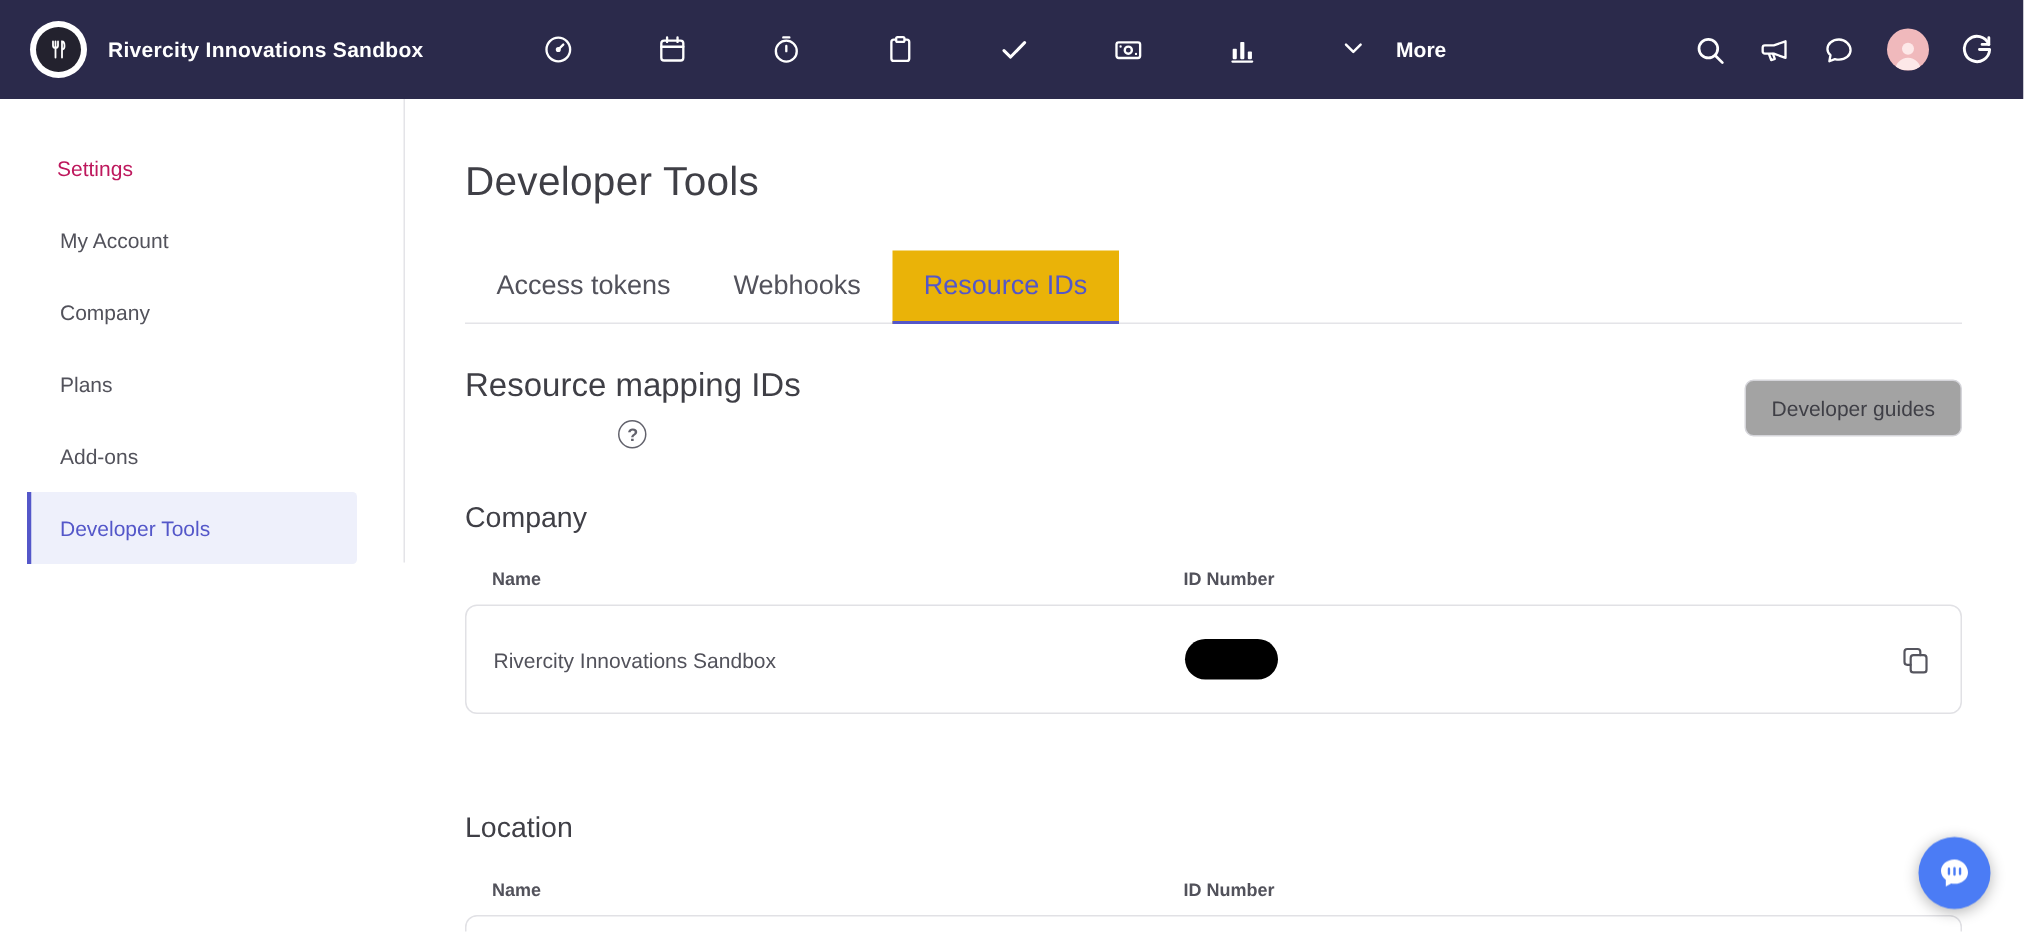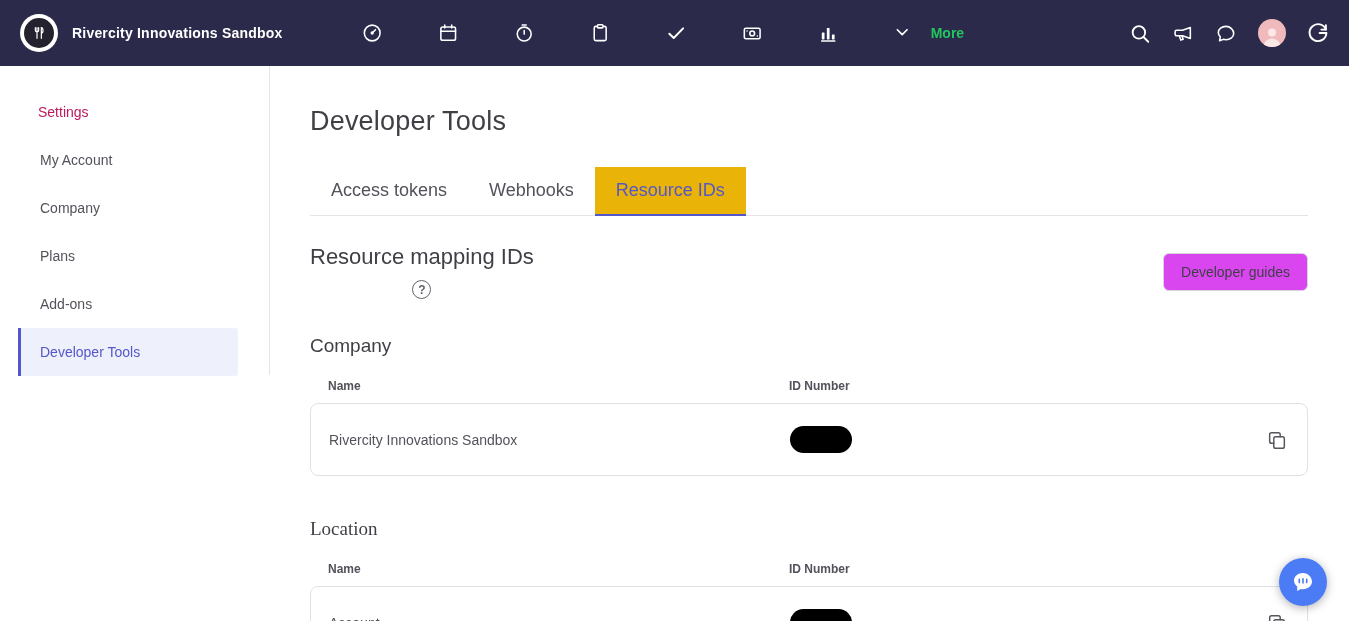--- a/index.html
+++ b/index.html
@@ -13,21 +13,21 @@
   .brand-logo { width:38px; height:38px; border-radius:50%; background:#fff;
     display:flex; align-items:center; justify-content:center; }
   .brand-logo-inner { width:30px; height:30px; border-radius:50%; background:#23222e;
     display:flex; align-items:center; justify-content:center; }
   .brand-name { color:#fff; font-size:14px; font-weight:700; letter-spacing:.2px; }
 
   .nav-center { position:absolute; left:50%; top:0; height:66px;
     transform:translateX(-52%); display:flex; align-items:center; gap:54px; }
   .nav-icon { width:22px; height:22px; display:flex; align-items:center;
     justify-content:center; cursor:pointer; }
-  .nav-more { display:flex; align-items:center; gap:20px; color:#22c55e; font-size:14px;
+  .nav-more { display:flex; align-items:center; gap:20px; color:#ffffff; font-size:14px;
     font-weight:600; cursor:pointer; }
 
   .nav-right { margin-left:auto; display:flex; align-items:center; gap:21px; }
   .avatar { width:28px; height:28px; border-radius:50%; background:#f0b9bc;
     overflow:hidden; display:flex; align-items:flex-end; justify-content:center;
     cursor:pointer; }
 
   
   .app-body { display:flex; height:555px; }
   .sidebar { width:270px; flex:0 0 270px; position:relative; }
@@ -49,21 +49,21 @@
   .tab.active { color:#5457c9; background:#eab308; border-bottom-color:#5457c9; }
 
   .section-row { margin-top:28px; display:flex; align-items:center;
     justify-content:space-between; }
   .section-heading { font-size:22px; font-weight:500; color:#3f3f46; display:flex;
     align-items:center; gap:10px;flex-direction:column; }
   .help-icon { width:19px; height:19px; border-radius:50%; border:1.5px solid #62626c;
     color:#62626c; font-size:12px; font-weight:700; display:flex; align-items:center;
     justify-content:center; cursor:pointer; }
   .guides-btn { font-family:"Liberation Sans",sans-serif; font-size:14px; color:#3f3f46;
-    background:#d946ef; border:1px solid #d5d5da; border-radius:6px; padding:10px 17px;
+    background:#a3a3a3; border:1px solid #d5d5da; border-radius:6px; padding:10px 17px;
     cursor:pointer; }
 
   .group-heading { margin-top:36px; font-size:19px; font-weight:500; color:#3f3f46; }
   .table-head { margin-top:22px; display:grid; grid-template-columns:461px 1fr 56px;
     padding:0 18px; font-size:12px; font-weight:700; color:#52525b; }
   .card { margin-top:10px; height:73px; border:1px solid #e1e1e5; border-radius:8px;
     display:grid; grid-template-columns:461px 1fr 56px; align-items:center;
     padding:0 18px; background:#fff; }
   .cell-name { font-size:14px; color:#52525b; }
   .redacted-pill { width:62px; height:27px; background:#000; border-radius:14px; }
@@ -219,21 +219,21 @@
       <span class="cell-name">Rivercity Innovations Sandbox</span>
       <span class="redacted-pill"></span>
       <button class="copy-btn">
         <svg width="22" height="22" viewBox="0 0 24 24" fill="none" stroke="#55555e" stroke-width="1.6" stroke-linejoin="round" stroke-linecap="round">
           <rect x="8.5" y="8.5" width="11.5" height="12.5" rx="2"></rect>
           <path d="M15.5 8.5V6a2 2 0 0 0-2-2H6a2 2 0 0 0-2 2v7.5a2 2 0 0 0 2 2h2.5"></path>
         </svg>
       </button>
     </div>
 
-    <h2 class="group-heading" style="margin-top:42px;font-family:Liberation Serif, serif;">Location</h2>
+    <h2 class="group-heading" style="margin-top:66px;">Location</h2>
     <div class="table-head">
       <span>Name</span>
       <span>ID Number</span>
       <span></span>
     </div>
     <div class="card">
       <span class="cell-name">Account</span>
       <span class="redacted-pill"></span>
       <button class="copy-btn">
         <svg width="22" height="22" viewBox="0 0 24 24" fill="none" stroke="#55555e" stroke-width="1.6" stroke-linejoin="round" stroke-linecap="round">

